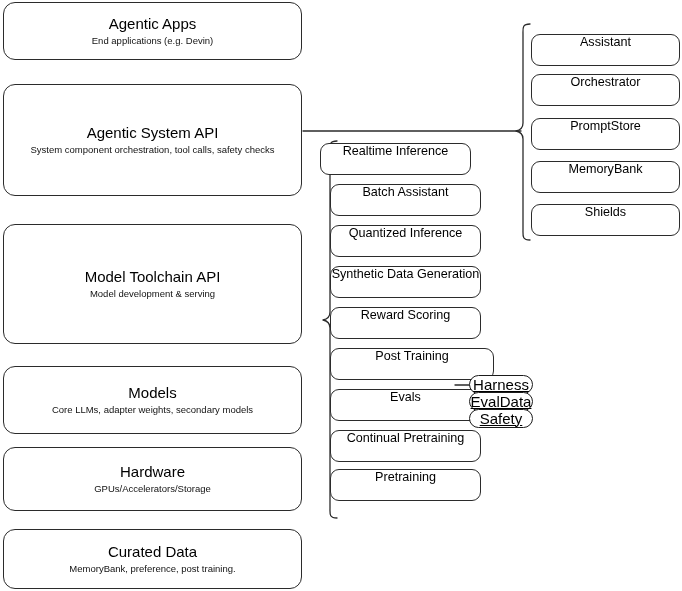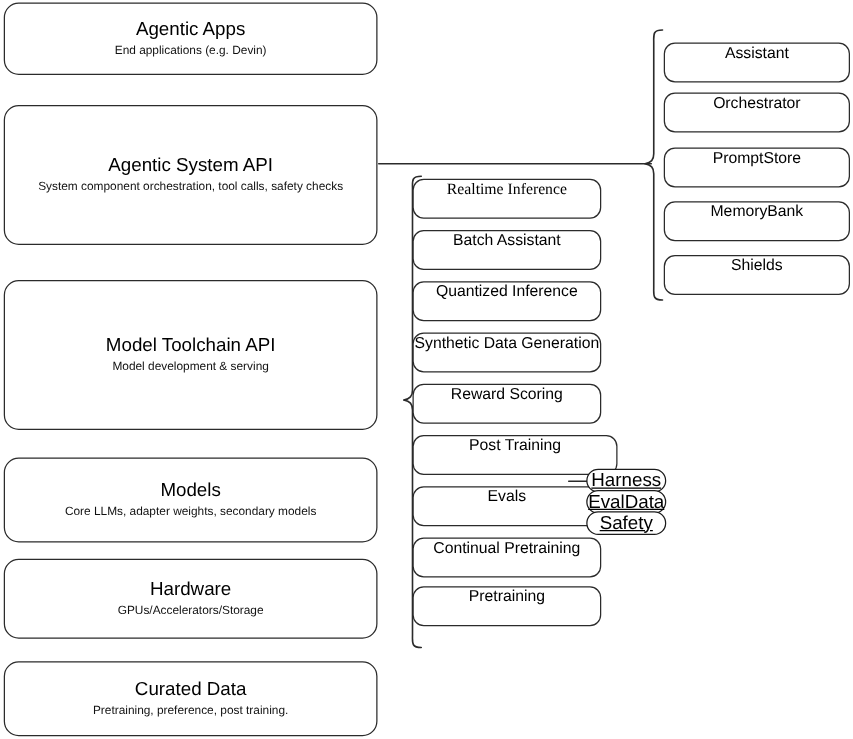--- a/index.html
+++ b/index.html
@@ -152,24 +152,24 @@
     <div class="layer-sub">Core LLMs, adapter weights, secondary models</div>
   </div>
 
   <div class="layer-box" style="left:3px; top:447px; width:299px; height:64px;">
     <div class="layer-title">Hardware</div>
     <div class="layer-sub">GPUs/Accelerators/Storage</div>
   </div>
 
   <div class="layer-box" style="left:3px; top:529px; width:299px; height:60px;">
     <div class="layer-title">Curated Data</div>
-    <div class="layer-sub">Pretraining, preference, post training.</div>
-  </div>
-
-  <div class="item-box" style="left:330px; top:143px; width:151px; height:32px;font-family:Liberation Serif, serif;">
+    <div class="layer-sub">MemoryBank, preference, post training.</div>
+  </div>
+
+  <div class="item-box" style="left:320px; top:143px; width:151px; height:32px;">
     <span class="item-label">Realtime Inference</span>
   </div>
 
   <div class="item-box" style="left:330px; top:184px; width:151px; height:32px;">
     <span class="item-label">Batch Assistant</span>
   </div>
 
   <div class="item-box" style="left:330px; top:225px; width:151px; height:32px;">
     <span class="item-label">Quantized Inference</span>
   </div>

